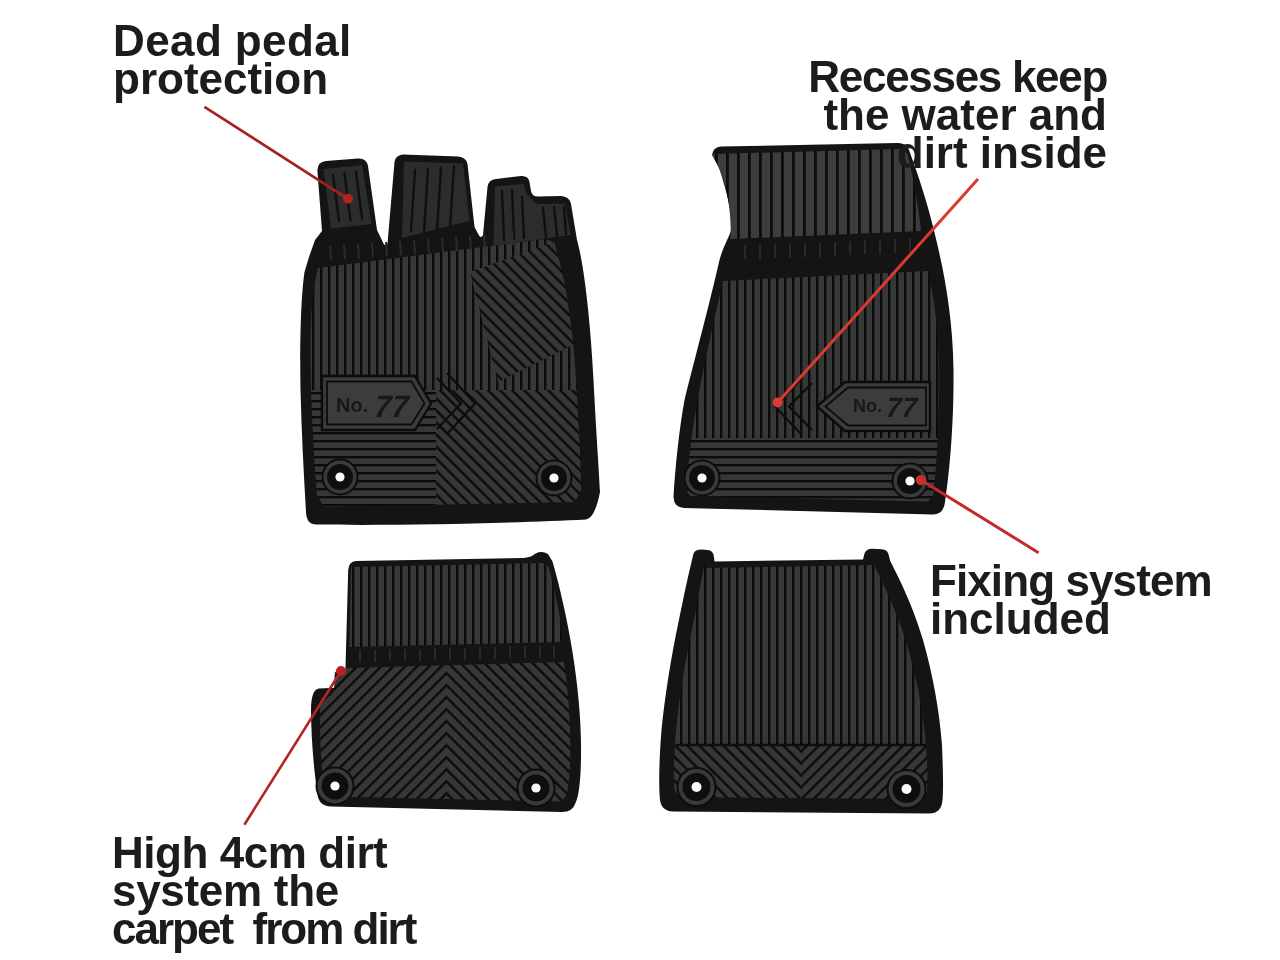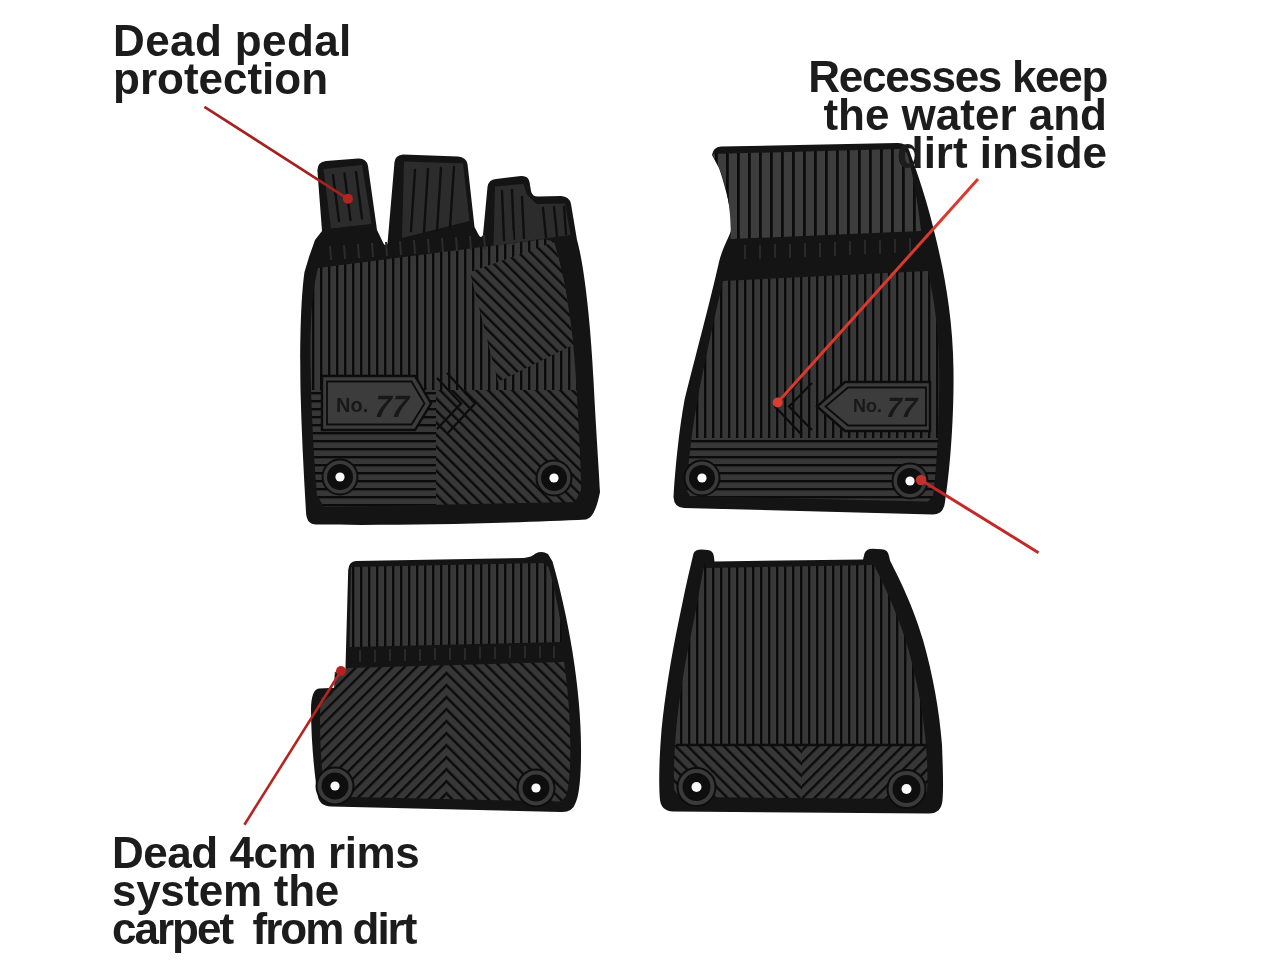--- a/index.html
+++ b/index.html
@@ -275,16 +275,18 @@
           <path d="M360 650 l0 12 M375 650 l0 12 M390 649 l0 12 M405 649 l0 12 M420 649 l0 12 M435 648 l0 12 M450 648 l0 12 M465 648 l0 12 M480 647 l0 12 M495 647 l0 12 M510 646 l0 12 M525 646 l0 12 M540 646 l0 12 M554 646 l0 12"></path>
         </g>
 </g>
 </svg>
 
 <div class="lbl" style="left:113px;top:22px;"><span style="letter-spacing:0.4px">Dead pedal</span>
 protection</div>
 <div class="lbl" style="right:173px;top:58px;text-align:right;"><span style="letter-spacing:-1.3px">Recesses keep</span>
 the water and
 dirt inside</div>
-<div class="lbl" style="left:112px;top:834px;"><span style="letter-spacing:-0.45px">Dead 4cm rims</span>
+<div class="lbl" style="left:930px;top:562px;"><span style="letter-spacing:-0.9px">Fixing system</span>
+included</div>
+<div class="lbl" style="left:112px;top:834px;"><span style="letter-spacing:-0.45px">High 4cm dirt</span>
 <span style="letter-spacing:-0.3px">system the</span>
 <span style="letter-spacing:-2px">carpet  from dirt</span></div>
 </div>
 
 </body></html>

